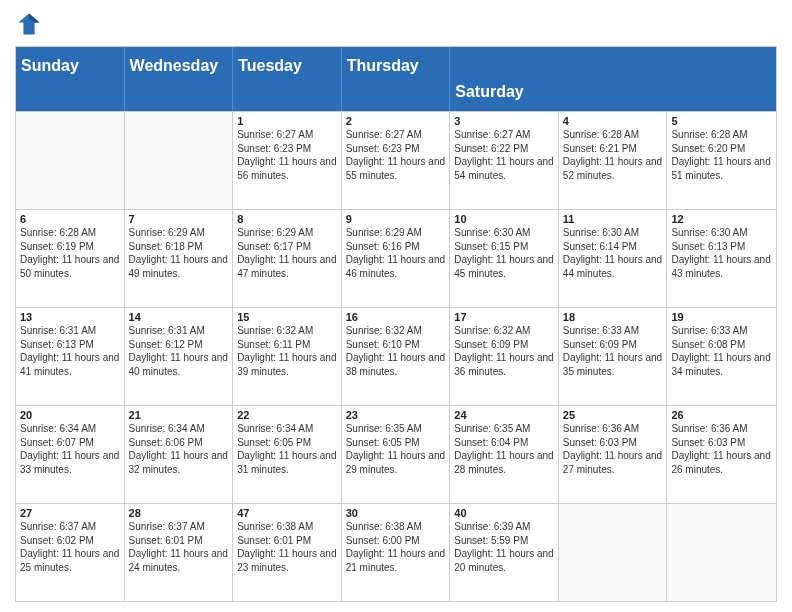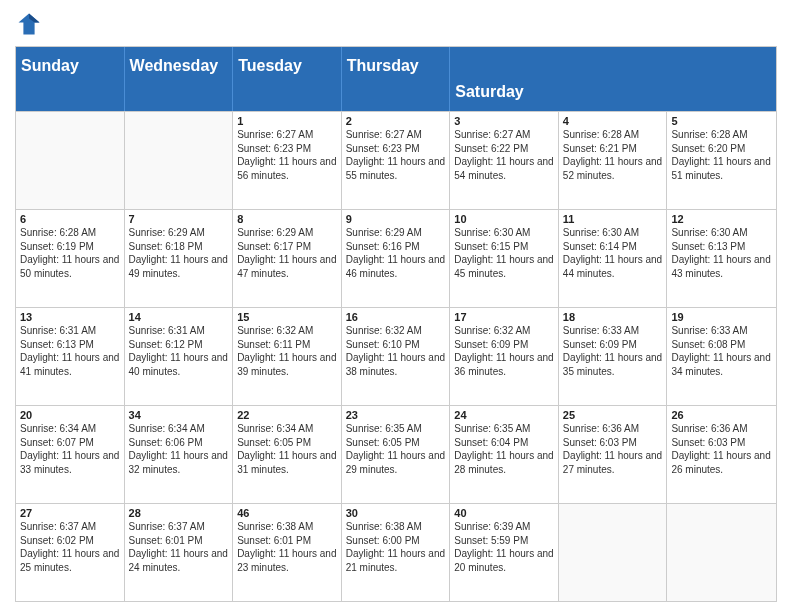--- a/index.html
+++ b/index.html
@@ -258,21 +258,21 @@
           </div>
         </div>
         <div class="cal-week">
           <div class="cal-cell">
             <div class="day-num">20</div>
             <div class="cell-info" style="white-space: pre-line;">Sunrise: 6:34 AM
 Sunset: 6:07 PM
 Daylight: 11 hours and 33 minutes.</div>
           </div>
           <div class="cal-cell">
-            <div class="day-num">34</div>
+            <div class="day-num">21</div>
             <div class="cell-info" style="white-space: pre-line;">Sunrise: 6:34 AM
 Sunset: 6:06 PM
 Daylight: 11 hours and 32 minutes.</div>
           </div>
           <div class="cal-cell">
             <div class="day-num">22</div>
             <div class="cell-info" style="white-space: pre-line;">Sunrise: 6:34 AM
 Sunset: 6:05 PM
 Daylight: 11 hours and 31 minutes.</div>
           </div>
@@ -308,21 +308,21 @@
 Sunset: 6:02 PM
 Daylight: 11 hours and 25 minutes.</div>
           </div>
           <div class="cal-cell">
             <div class="day-num">28</div>
             <div class="cell-info" style="white-space: pre-line;">Sunrise: 6:37 AM
 Sunset: 6:01 PM
 Daylight: 11 hours and 24 minutes.</div>
           </div>
           <div class="cal-cell">
-            <div class="day-num">46</div>
+            <div class="day-num">47</div>
             <div class="cell-info" style="white-space: pre-line;">Sunrise: 6:38 AM
 Sunset: 6:01 PM
 Daylight: 11 hours and 23 minutes.</div>
           </div>
           <div class="cal-cell">
             <div class="day-num">30</div>
             <div class="cell-info" style="white-space: pre-line;">Sunrise: 6:38 AM
 Sunset: 6:00 PM
 Daylight: 11 hours and 21 minutes.</div>
           </div>

